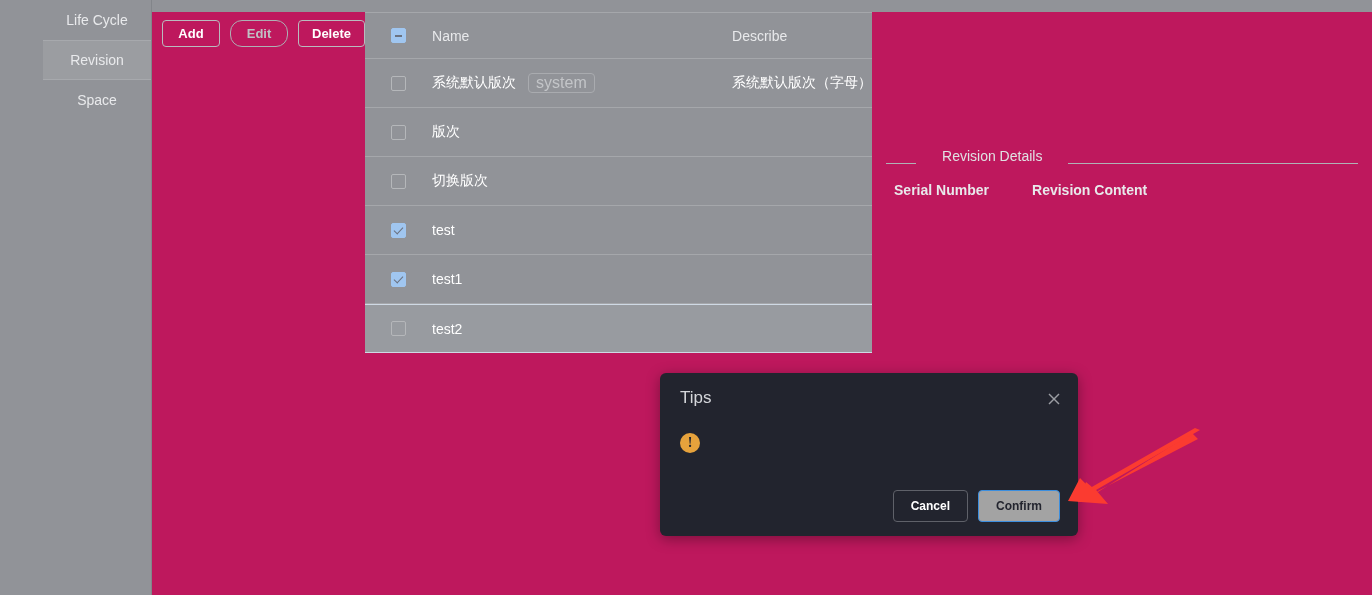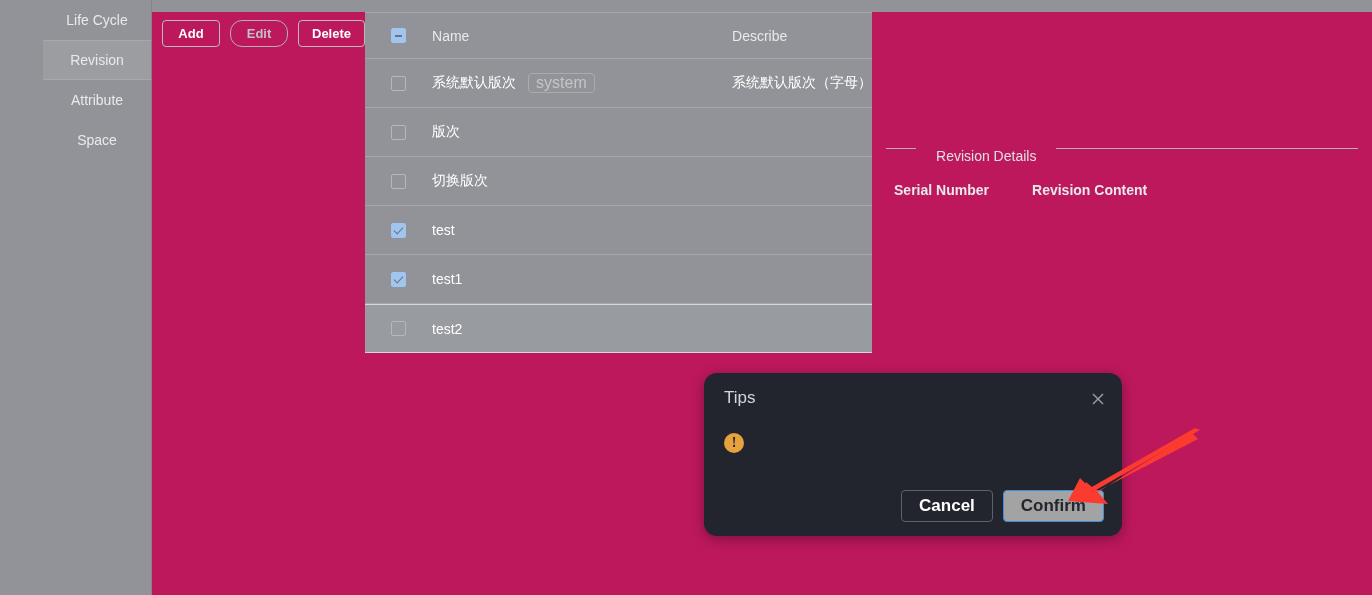--- a/index.html
+++ b/index.html
@@ -188,22 +188,22 @@
     flex: 1 1 auto;
     position: relative;
     padding: 0 14px;
   }
   .legend-row {
     position: absolute;
     left: 14px;
     right: 14px;
     top: 136px;
     display: flex;
-    align-items: flex-start;
-    gap: 6px;
+    align-items: flex-end;
+    gap: 12px;
   }
   .legend-dash {
     width: 30px;
     height: 1px;
     background: #b0b2b6;
   }
   .legend-text {
     color: #e0e1e3;
     font-size: 14px;
     padding: 0 14px;
@@ -223,26 +223,26 @@
     color: #e8e9eb;
     font-size: 14px;
     font-weight: bold;
   }
   .subhead .c1 { width: 146px; padding-left: 8px; }
   .subhead .c2 { }
 
   
   .modal {
     position: absolute;
-    left: 704px;
+    left: 660px;
     top: 373px;
     width: 418px;
     height: 163px;
     background: #22242e;
-    border-radius: 13px;
+    border-radius: 6px;
     box-shadow: 0 3px 14px rgba(0,0,0,0.35);
     z-index: 30;
   }
   .modal-title {
     position: absolute;
     left: 20px;
     top: 15px;
     color: #d4d6da;
     font-size: 17px;
   }
@@ -288,21 +288,21 @@
     position: absolute;
     right: 18px;
     bottom: 14px;
     display: flex;
     gap: 10px;
   }
   .mbtn {
     height: 32px;
     padding: 0 17px;
     border-radius: 4px;
-    font-size: 17px;
+    font-size: 12px;
     font-family: "Liberation Sans", sans-serif;
     cursor: pointer;
     line-height: 30px;
   }
   .mbtn.cancel {
     background: transparent;
     border: 1px solid #5f6169;
     color: #ffffff;
     font-weight: bold;
   }
@@ -328,23 +328,20 @@
 <body>
 
 <div id="app">
 
   <div class="sidebar">
     <div class="side-item">
       <span>Life Cycle</span>
     </div>
     <div class="side-item active">
       <span>Revision</span>
-    </div>
-    <div class="side-item">
-      <span>Attribute</span>
     </div>
     <div class="side-item">
       <span>Space</span>
     </div>
   </div>
 
   <div class="main">
 
     <div class="toolbar">
       <button class="tbtn">Add</button>

